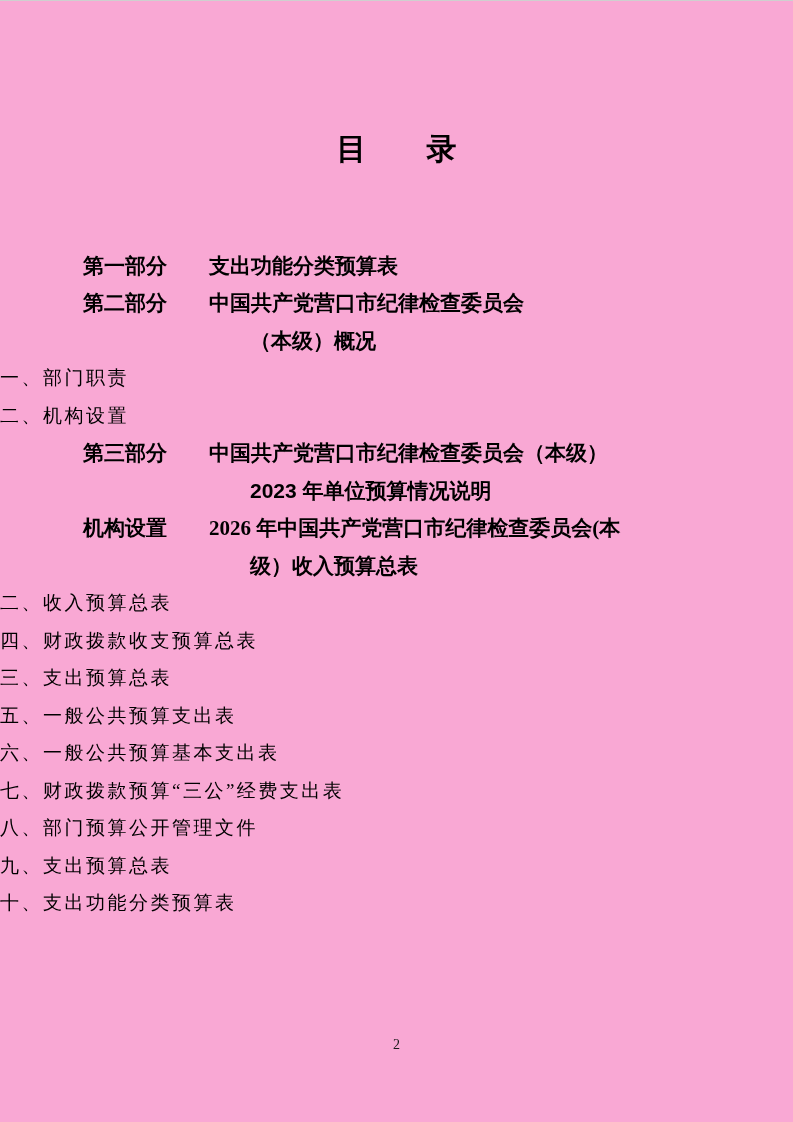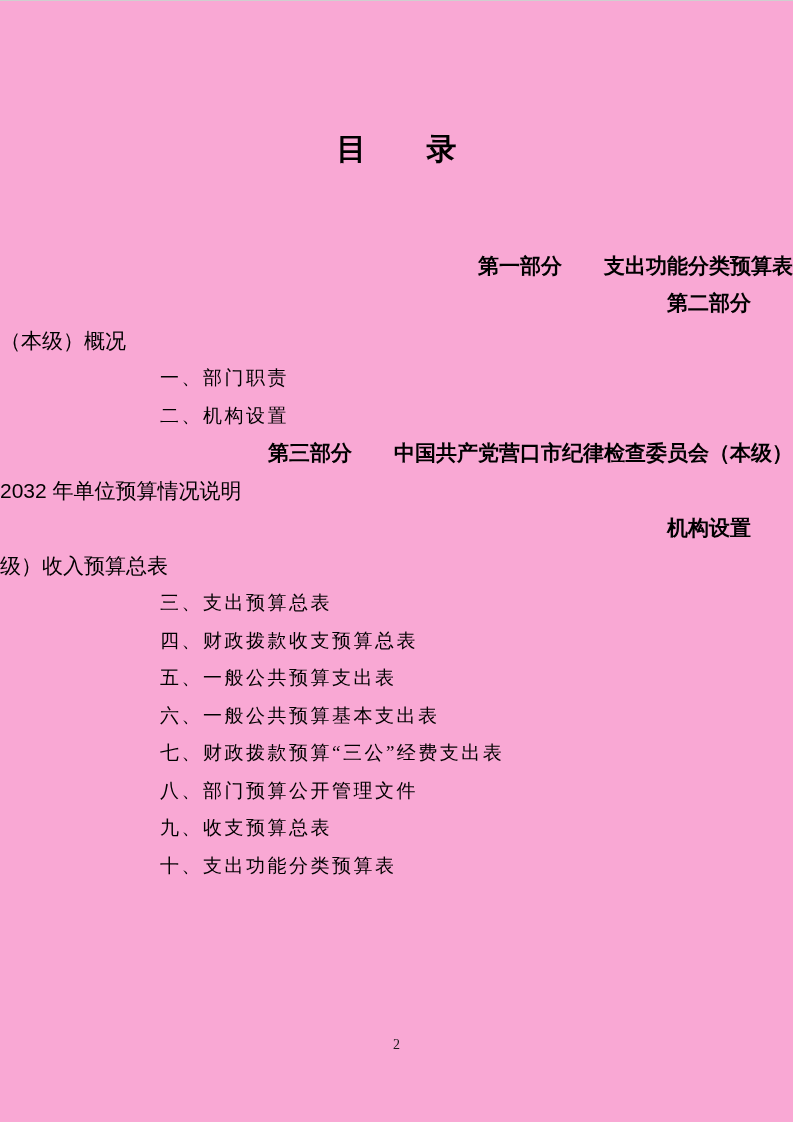--- a/index.html
+++ b/index.html
@@ -38,40 +38,39 @@
     width: 100%;
   }
   .row {
     height: 37.5px;
     display: flex;
     align-items: center;
     white-space: pre;
   }
   
   .row.part {
-    padding-left: 56px;
+    padding-left: 83px;
     font-family: Liberation Serif, serif;
     font-weight: 700;
     font-size: 21px;
-    justify-content: flex-end;
   }
   .row.part .part-label {
     display: inline-block;
     width: 126px;
     flex: 0 0 126px;
   }
   
   .row.cont {
+    padding-left: 250px;
     font-family: "Liberation Sans", "DejaVu Sans", sans-serif;
-    font-weight: 400;
+    font-weight: 700;
     font-size: 21px;
   }
   
   .row.item {
-    padding-left: 160px;
     font-family: "Liberation Serif", "DejaVu Serif", serif;
     font-weight: 400;
     font-size: 19px;
     letter-spacing: 2.5px;
     text-align: right;
   }
   .page-number {
     position: absolute;
     top: 1036px;
     left: 0;
@@ -91,80 +90,85 @@
 
   <div class="toc">
 
     <div class="row part">
       <span class="part-label">第一部分</span>
       <span class="part-text">支出功能分类预算表</span>
     </div>
 
     <div class="row part">
       <span class="part-label">第二部分</span>
+      <span class="part-text">中国共产党营口市纪律检查委员会</span>
     </div>
 
     <div class="row cont">
       <span class="part-text">（本级）概况</span>
     </div>
 
     <div class="row item">
       <span>一、部门职责</span>
     </div>
 
     <div class="row item">
       <span>二、机构设置</span>
     </div>
 
     <div class="row part">
       <span class="part-label">第三部分</span>
       <span class="part-text">中国共产党营口市纪律检查委员会（本级）</span>
     </div>
 
     <div class="row cont">
-      <span class="part-text">2032 年单位预算情况说明</span>
+      <span class="part-text">2023 年单位预算情况说明</span>
     </div>
 
 
     <div class="row part">
       <span class="part-label">机构设置</span>
+      <span class="part-text">2026 年中国共产党营口市纪律检查委员会(本</span>
     </div>
 
     <div class="row cont">
       <span class="part-text">级）收入预算总表</span>
     </div>
 
 
-
     <div class="row item">
-      <span>三、支出预算总表</span>
+      <span>二、收入预算总表</span>
     </div>
 
     <div class="row item">
       <span>四、财政拨款收支预算总表</span>
+    </div>
+
+    <div class="row item">
+      <span>三、支出预算总表</span>
     </div>
 
     <div class="row item">
       <span>五、一般公共预算支出表</span>
     </div>
 
     <div class="row item">
       <span>六、一般公共预算基本支出表</span>
     </div>
 
     <div class="row item">
       <span>七、财政拨款预算“三公”经费支出表</span>
     </div>
 
     <div class="row item">
       <span>八、部门预算公开管理文件</span>
     </div>
 
     <div class="row item">
-      <span>九、收支预算总表</span>
+      <span>九、支出预算总表</span>
     </div>
 
     <div class="row item">
       <span>十、支出功能分类预算表</span>
     </div>
 
   </div>
 
   <div class="page-number">2</div>
 

